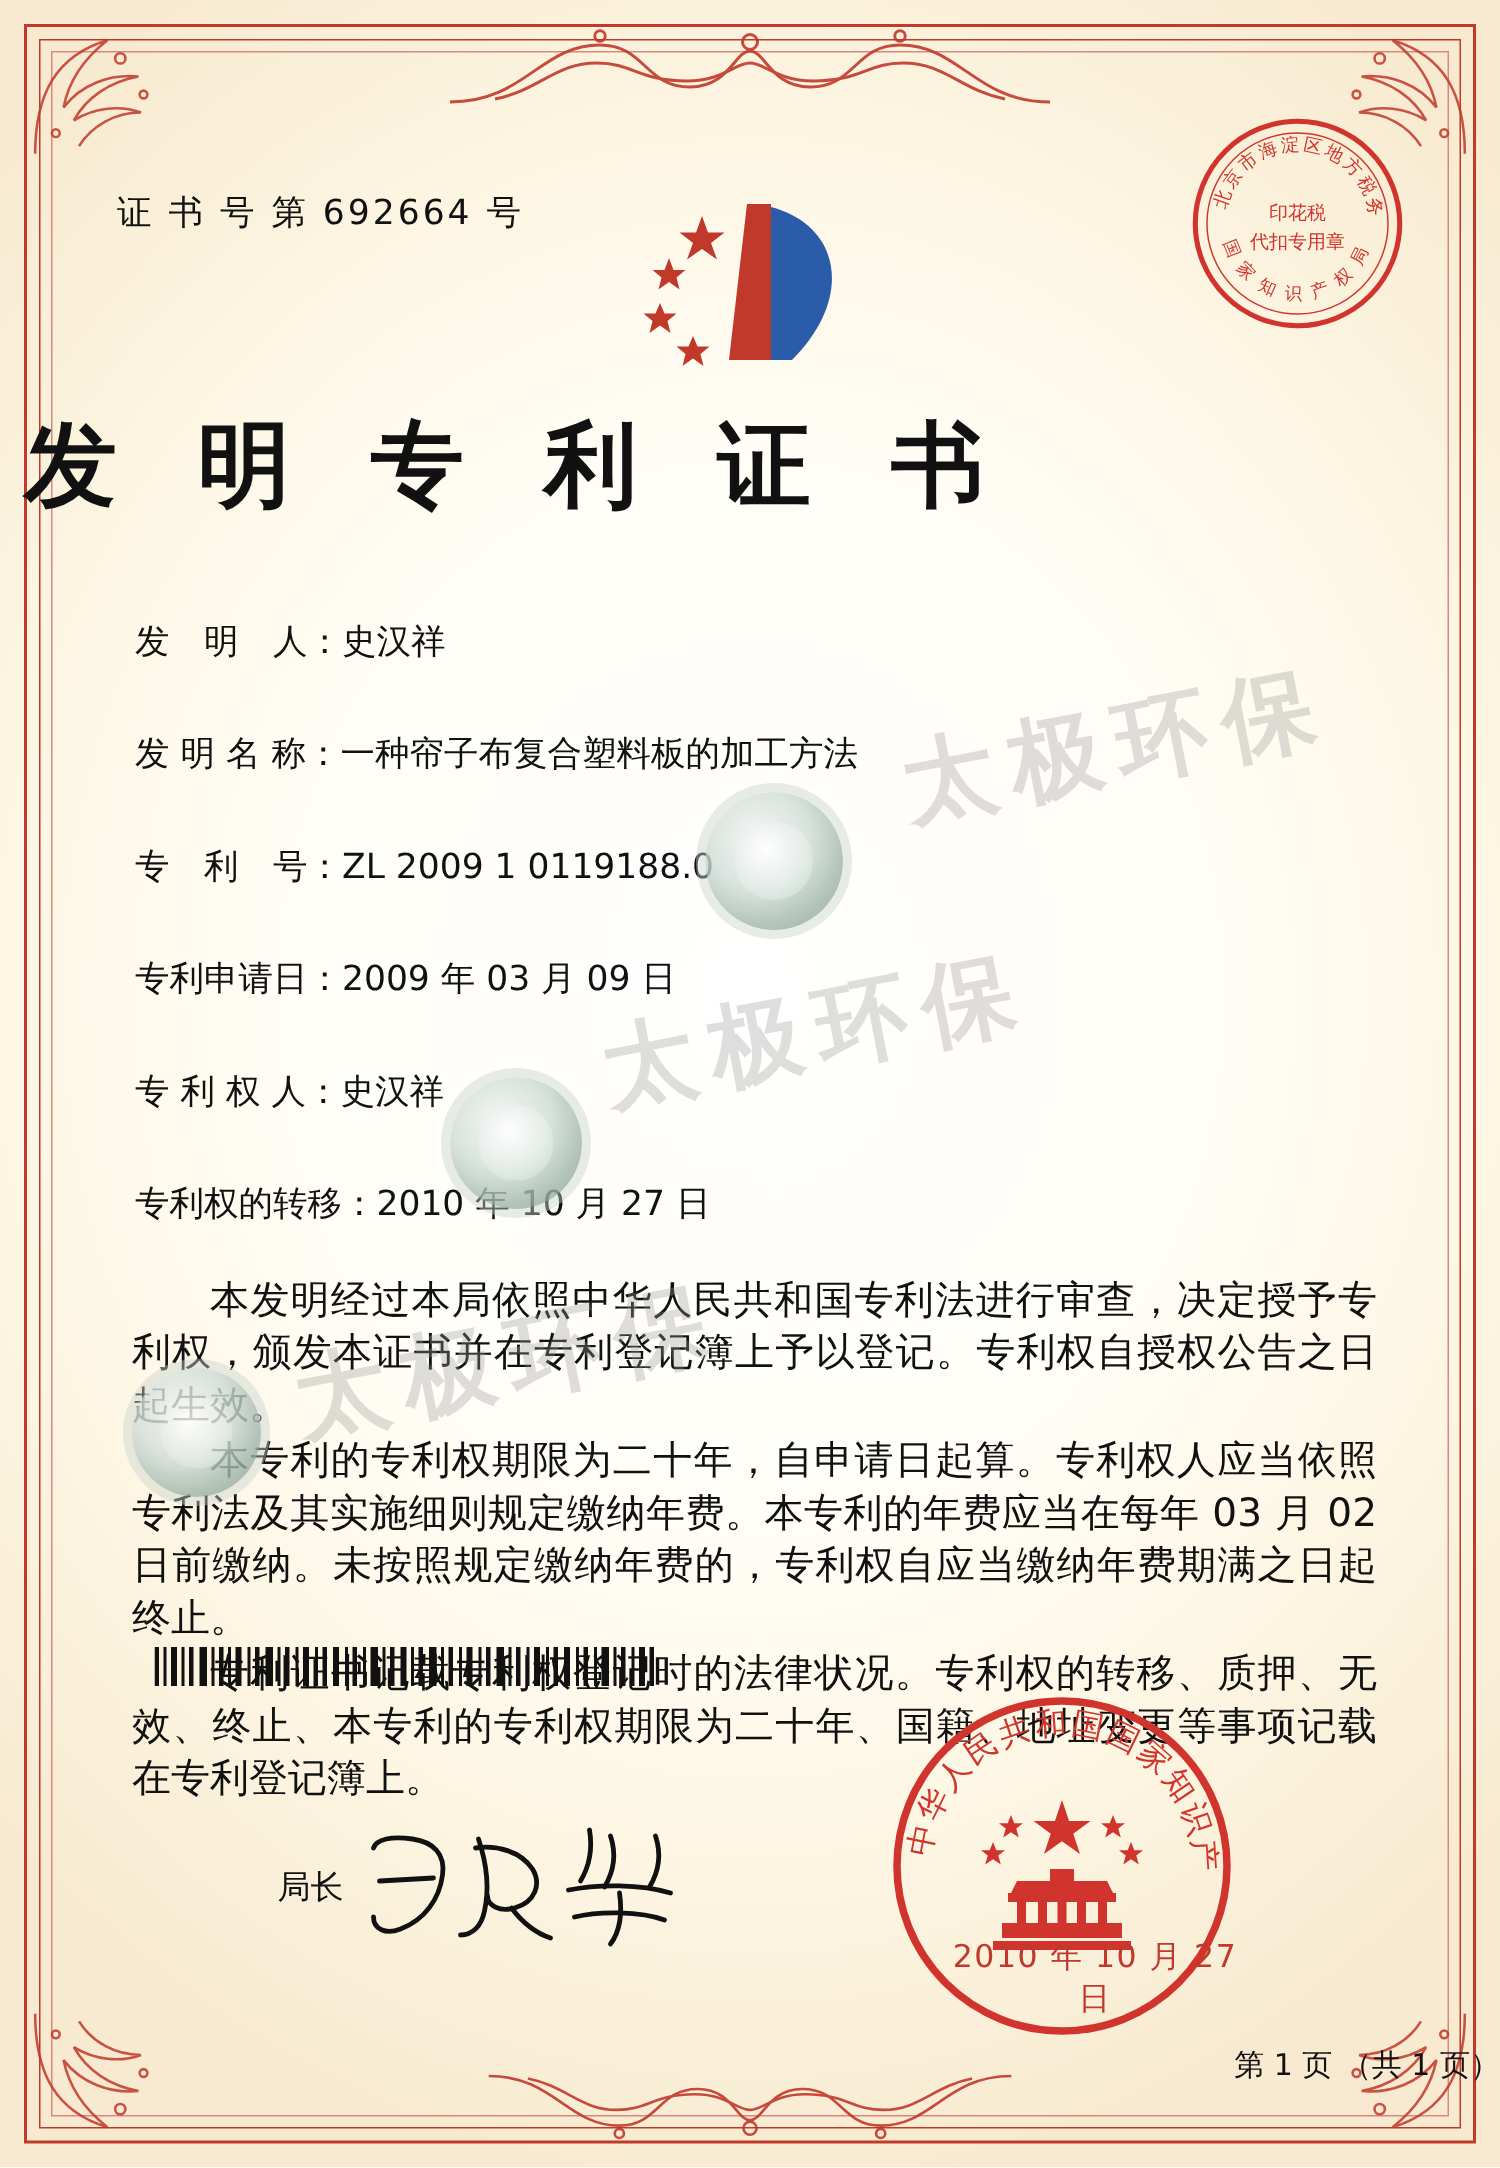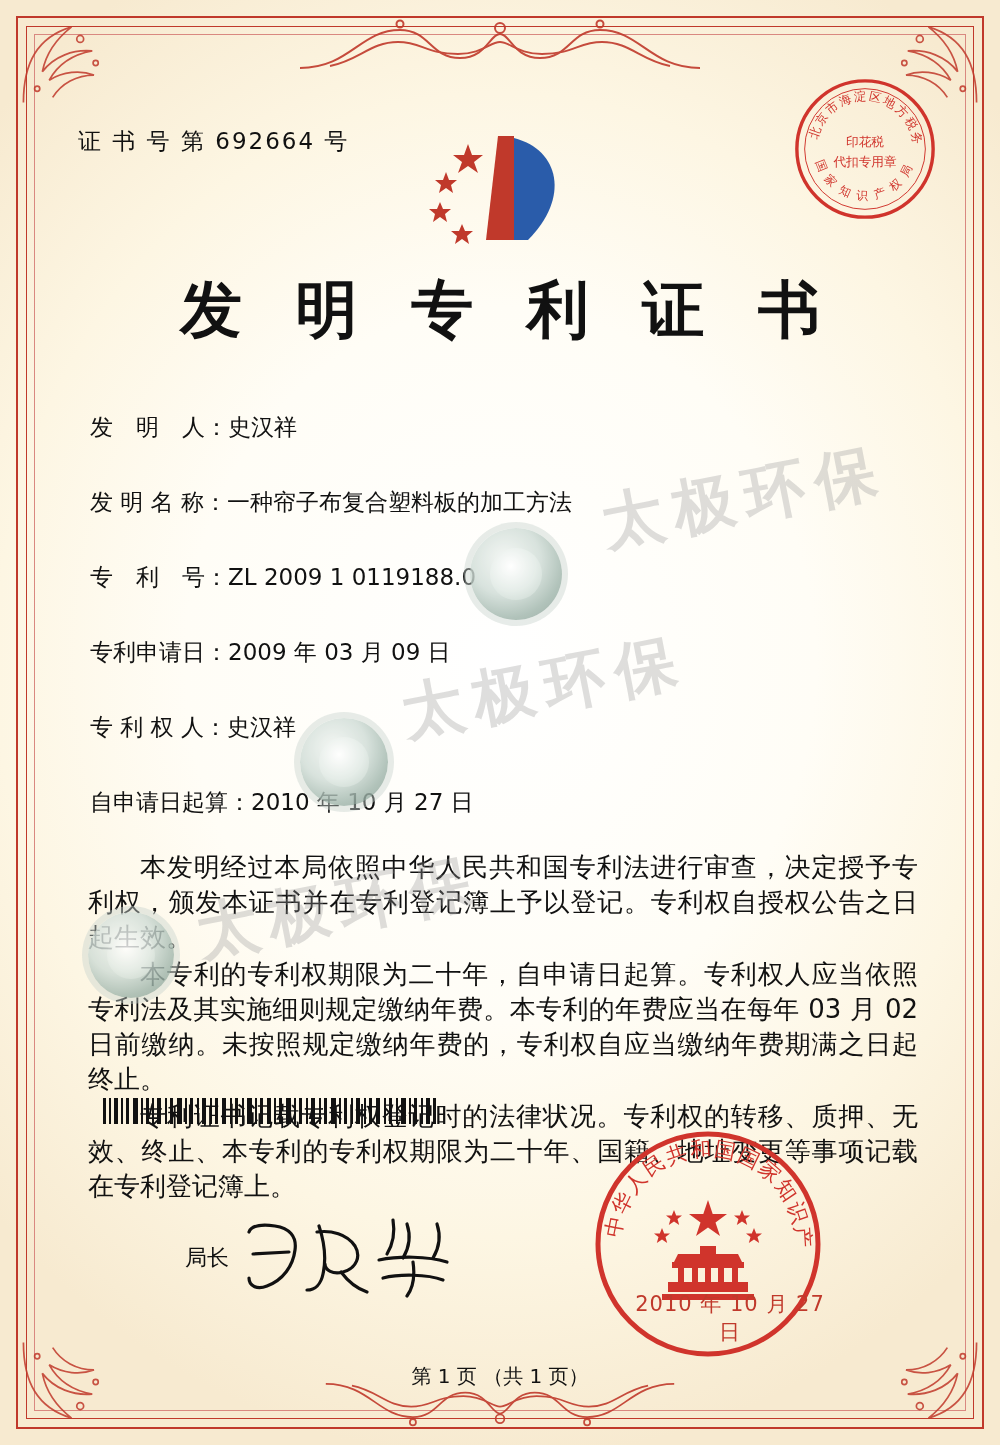--- a/index.html
+++ b/index.html
@@ -47,21 +47,21 @@
   
   .cert-no{
     position:absolute;left:78px;top:126px;
     font-size:23px;color:#111;letter-spacing:2px;
     font-family:"DejaVu Sans","Liberation Sans",sans-serif;
   }
   .logo{position:absolute;left:410px;top:128px;width:180px;height:120px;}
   .logo svg{width:100%;height:100%;display:block;}
 
   .title{
-    position:absolute;left:0;right:0;top:268px;text-align:center;
+    position:absolute;left:0;right:0;top:268px;text-align:left;
     font-size:62px;font-weight:bold;color:#111;letter-spacing:16px;
     text-indent:16px;
   }
 
   .fields{position:absolute;left:90px;top:412px;width:830px;}
   .field{
     font-size:23px;color:#111;margin-bottom:44px;white-space:nowrap;
   }
   .f-label{display:inline-block;}
   .f-value{display:inline-block;}
@@ -94,21 +94,21 @@
     position:absolute;left:630px;top:1290px;width:200px;text-align:center;
     font-size:21px;color:#c0392b;letter-spacing:1px;
   }
   
   .seal-tax{
     position:absolute;right:62px;top:76px;width:146px;height:146px;
   }
   .seal-tax svg{width:100%;height:100%;display:block;}
 
   .footer{
-    position:absolute;left:0;right:0;bottom:55px;text-align:center;
+    position:absolute;left:0;right:0;bottom:55px;text-align:right;
     font-size:20px;color:#111;
   }
 
   
   .wm{
     position:absolute;font-size:62px;font-weight:bold;color:#9a9a9a;
     opacity:.32;letter-spacing:10px;pointer-events:none;
     transform:rotate(-11deg);
     font-family:"DejaVu Sans","Liberation Sans",sans-serif;
   }
@@ -234,21 +234,21 @@
     <div class="field">
       <span class="f-label">专　利　号：</span><span class="f-value">ZL 2009 1 0119188.0</span>
     </div>
     <div class="field">
       <span class="f-label">专利申请日：</span><span class="f-value">2009 年 03 月 09 日</span>
     </div>
     <div class="field">
       <span class="f-label">专 利 权 人：</span><span class="f-value">史汉祥</span>
     </div>
     <div class="field">
-      <span class="f-label">自申请日起算：</span><span class="f-value">2010 年 10 月 27 日</span>
+      <span class="f-label">专利权的转移：</span><span class="f-value">2010 年 10 月 27 日</span>
     </div>
   </div>
 
   <div class="body-text">
     <p>本发明经过本局依照中华人民共和国专利法进行审查，决定授予专利权，颁发本证书并在专利登记簿上予以登记。专利权自授权公告之日起生效。</p>
     <p>本专利的专利权期限为二十年，自申请日起算。专利权人应当依照专利法及其实施细则规定缴纳年费。本专利的年费应当在每年 03 月 02 日前缴纳。未按照规定缴纳年费的，专利权自应当缴纳年费期满之日起终止。</p>
     <p>专利证书记载专利权登记时的法律状况。专利权的转移、质押、无效、终止、本专利的专利权期限为二十年、国籍、地址变更等事项记载在专利登记簿上。</p>
   </div>
 
   <div class="barcode">

